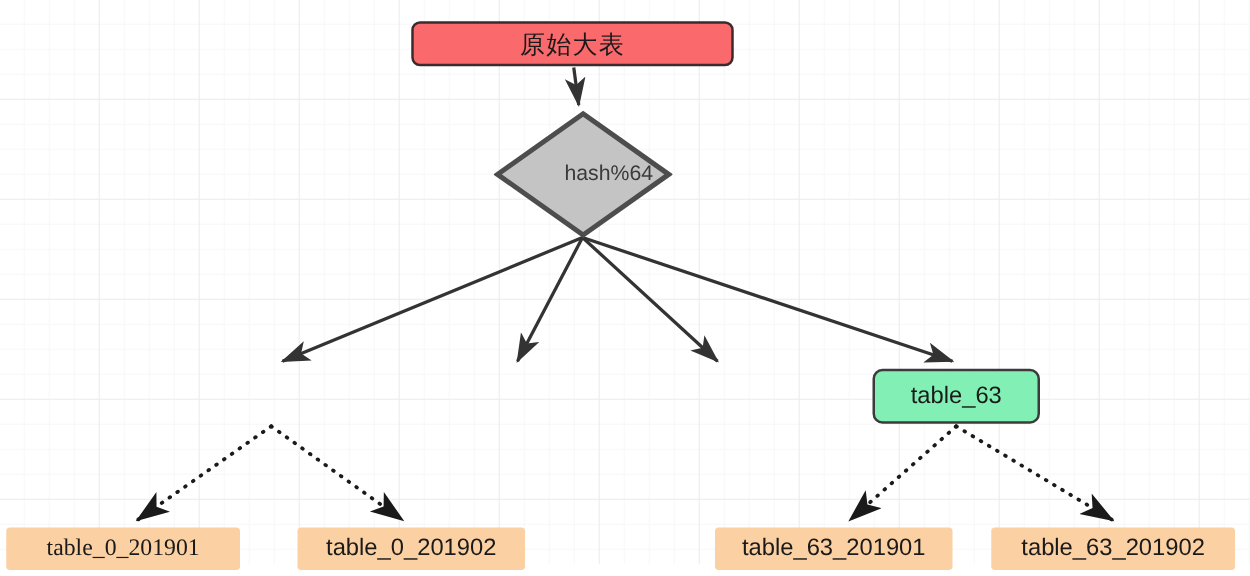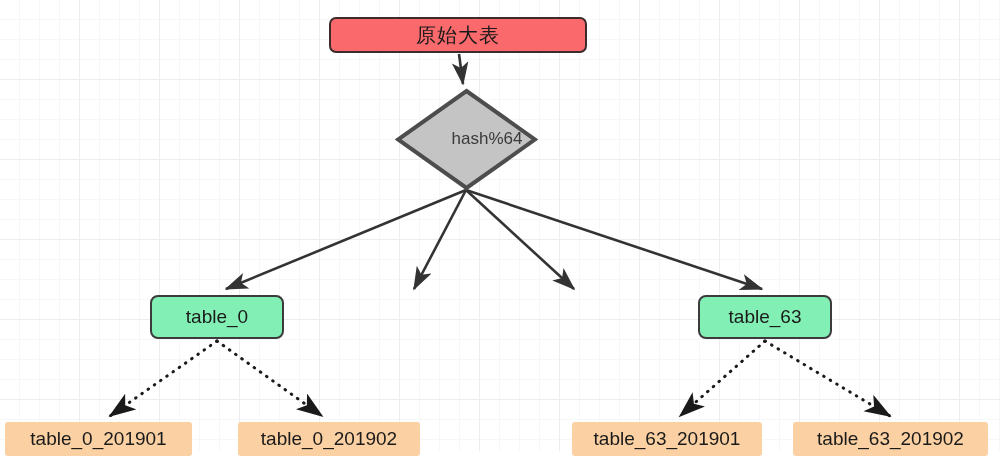--- a/index.html
+++ b/index.html
@@ -76,21 +76,21 @@
   .shard-2  { left: 513px; }
   .shard-63 { left: 698px; text-align: center; }
   .node-part {
     height: 34px;
     top: 422px;
     background: #fbd0a2;
     border: none;
     border-radius: 3px;
     font-size: 19px;
   }
-  .part-0-1  { left: 5px;   width: 187px; }
+  .part-0-1  { left: 5px;   width: 187px; font-family: Liberation Serif, serif; }
   .part-0-2  { left: 238px; width: 182px; }
   .part-63-1 { left: 572px; width: 190px; }
   .part-63-2 { left: 793px; width: 195px; }
 </style>
 </head>
 <body>
 
 <div id="canvas">
 
   <svg id="edges" viewBox="0 0 1000 461">
@@ -121,23 +121,20 @@
     <span>原始大表</span>
   </div>
 
   <div class="node node-hash">
     <svg class="diamond-shape" viewBox="0 0 143 103" preserveAspectRatio="none">
       <polygon points="71.5,3 140,51.5 71.5,100 3,51.5" fill="#c4c4c4" stroke="#4d4d4d" stroke-width="4" stroke-linejoin="miter"></polygon>
     </svg>
     <span class="hash-label">hash%64</span>
   </div>
 
-  <div class="node node-shard shard-0">
-    <span>table_0</span>
-  </div>
   <div class="node node-shard shard-63">
     <span>table_63</span>
   </div>
 
   <div class="node node-part part-0-1">
     <span>table_0_201901</span>
   </div>
   <div class="node node-part part-0-2">
     <span>table_0_201902</span>
   </div>

